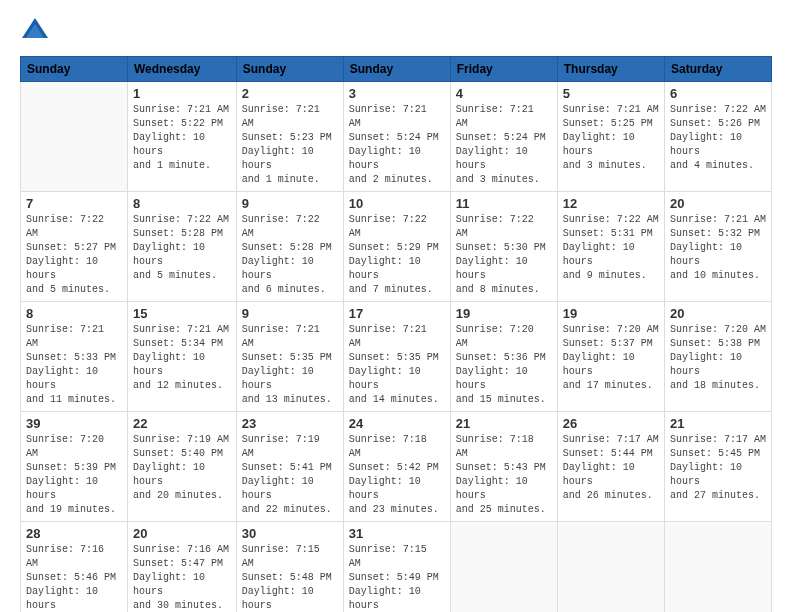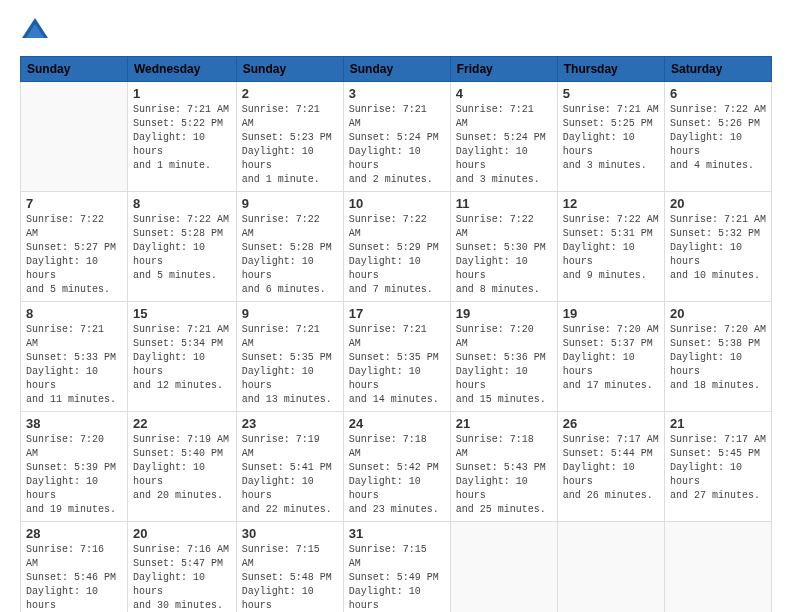--- a/index.html
+++ b/index.html
@@ -277,21 +277,21 @@
           <td>
             <span class="day-number">20</span>
             <div class="day-info" style="white-space: pre-line;">Sunrise: 7:20 AM
 Sunset: 5:38 PM
 Daylight: 10 hours
 and 18 minutes.</div>
           </td>
         </tr>
         <tr class="week-row">
           <td>
-            <span class="day-number">38</span>
+            <span class="day-number">39</span>
             <div class="day-info" style="white-space: pre-line;">Sunrise: 7:20 AM
 Sunset: 5:39 PM
 Daylight: 10 hours
 and 19 minutes.</div>
           </td>
           <td>
             <span class="day-number">22</span>
             <div class="day-info" style="white-space: pre-line;">Sunrise: 7:19 AM
 Sunset: 5:40 PM
 Daylight: 10 hours

